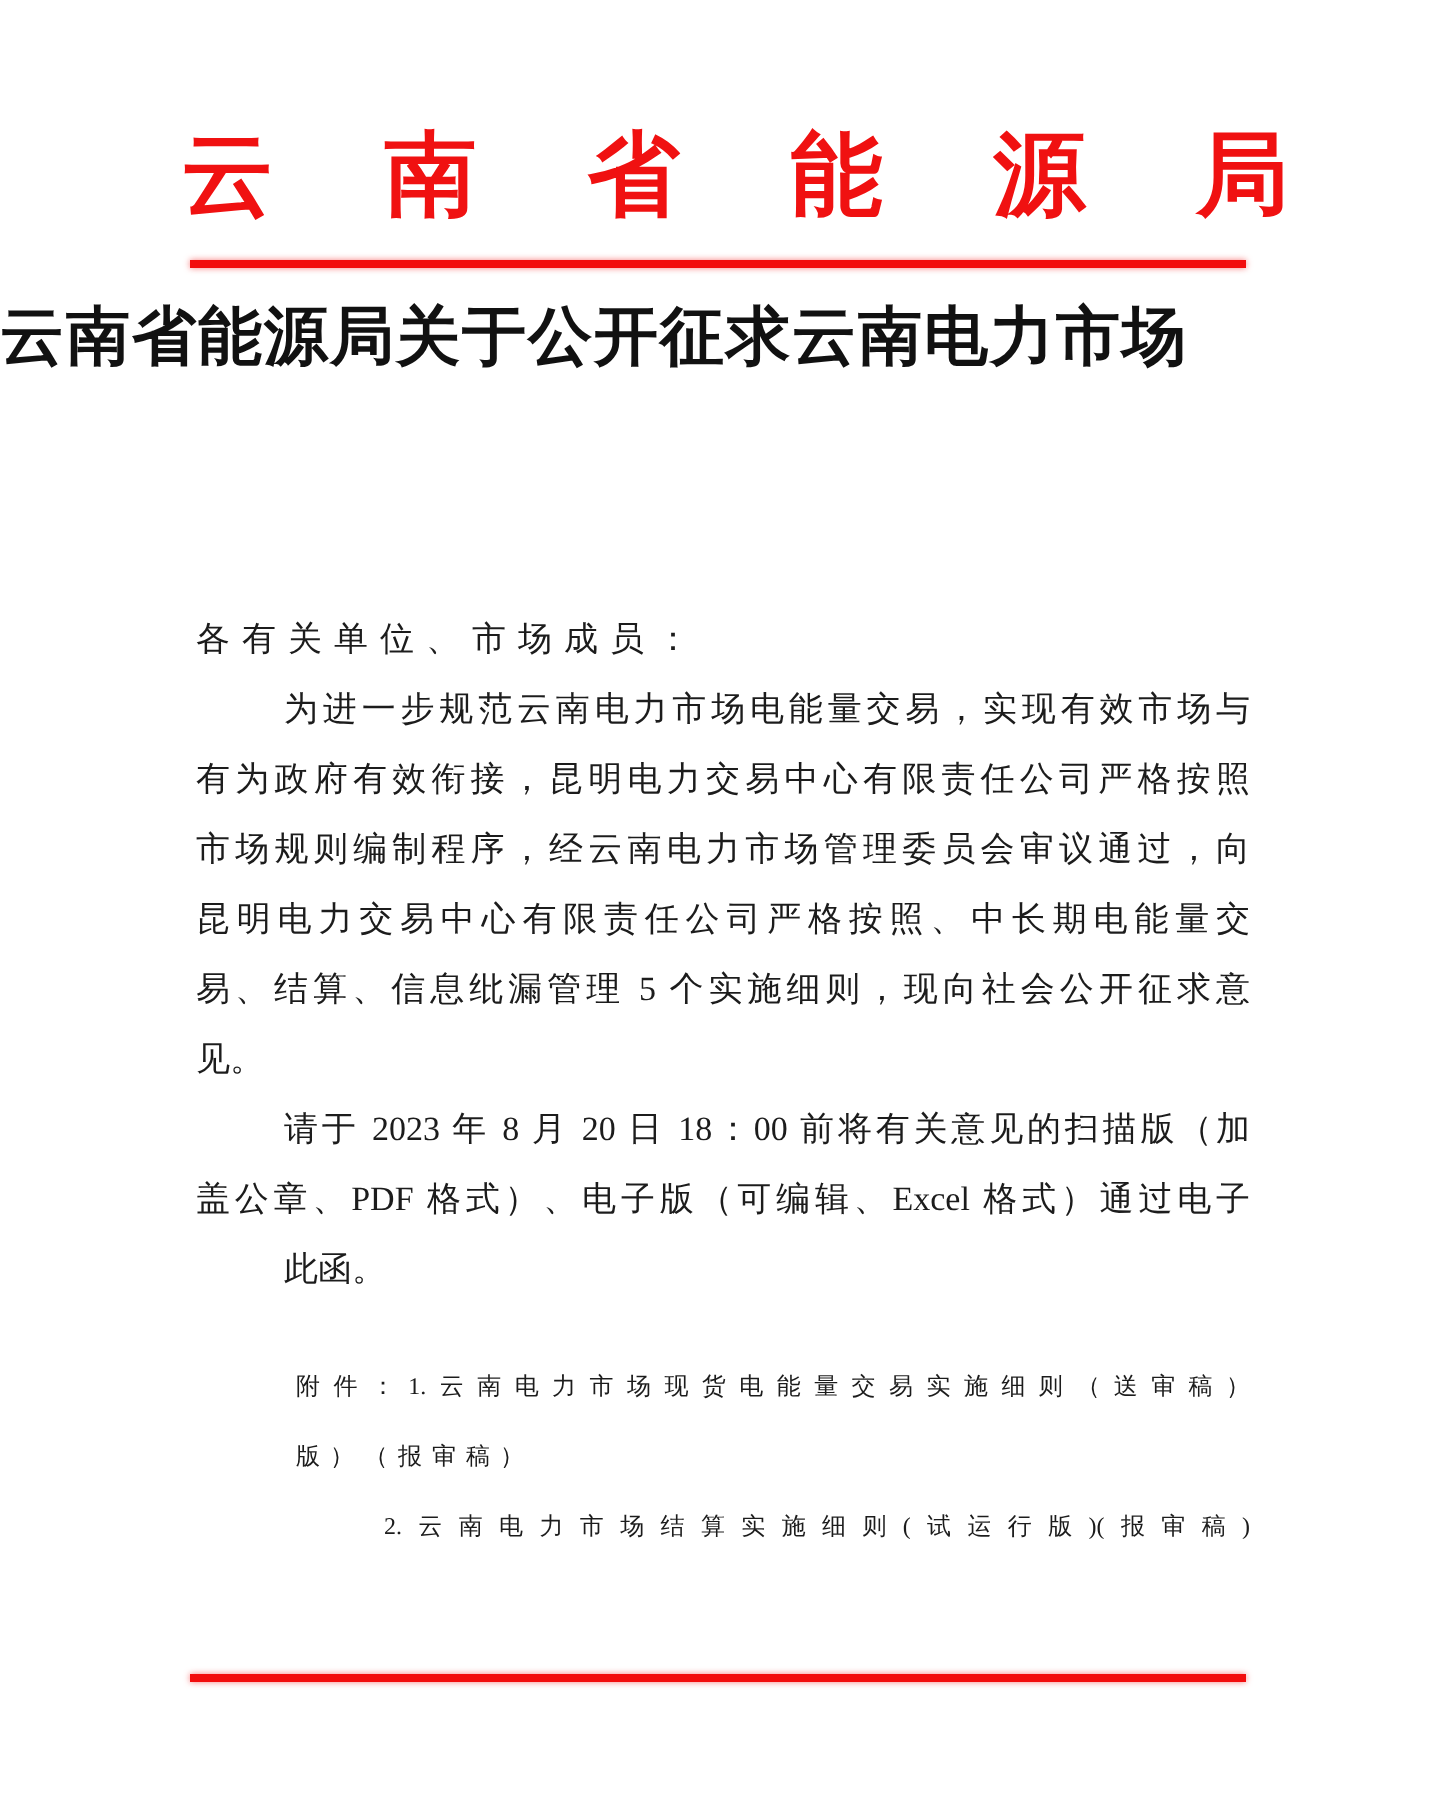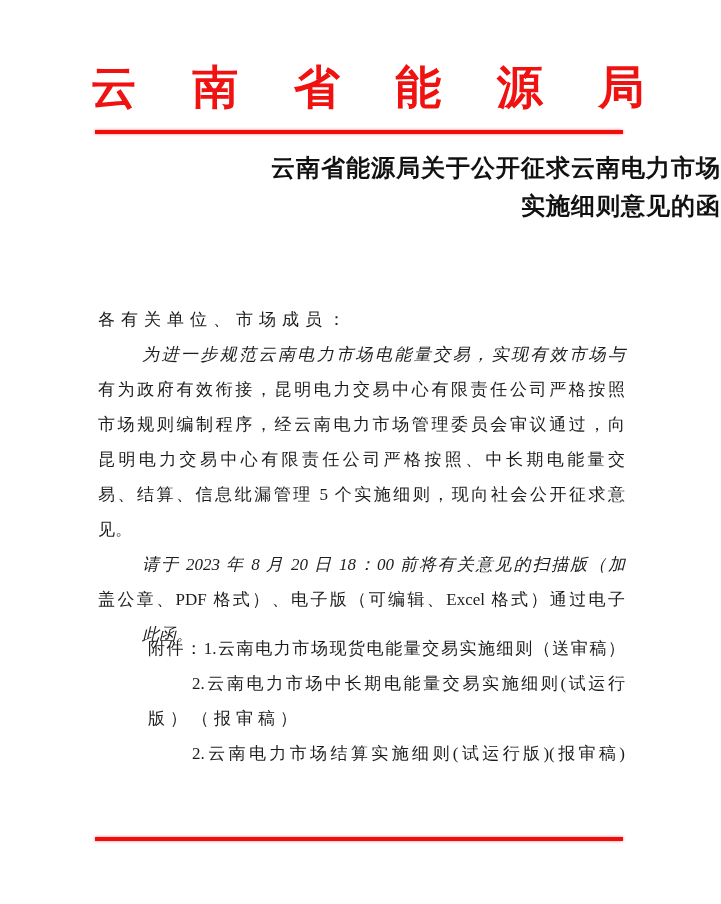--- a/index.html
+++ b/index.html
@@ -37,86 +37,82 @@
     box-shadow: 0 0 3px rgba(242, 13, 13, 0.55);
   }
   .rule.top { top: 130px; }
   .rule.bottom { top: 837px; }
   .doc-title {
     position: absolute;
     top: 149px;
     left: 0;
     right: 0;
     margin: 0;
-    text-align: right;
-    font-size: 24px;
+    text-align: left;
+    font-size: 32px;
     line-height: 38px;
     font-weight: bold;
     letter-spacing: 1px;
     color: #111111;
   }
   .doc-body {
     position: absolute;
     top: 262px;
     left: 98px;
     width: 527px;
     font-size: 17px;
     line-height: 35px;
     margin-top: 40px;
   }
   .line { height: 35px; white-space: nowrap; }
   .j { white-space: normal; text-align: justify; text-align-last: justify; }
-  .ind { text-indent: 44px; font-style: italic; }
+  .ind { text-indent: 44px; }
   .ls { letter-spacing: 6px; }
   .ls-sm { letter-spacing: 1.5px; }
   .attachments {
     position: absolute;
-    top: 631px;
+    top: 676px;
     left: 148px;
     width: 477px;
-    font-size: 17px;
+    font-size: 12px;
     line-height: 35px;
   }
   .att-cont { margin-left: 44px; }
   .att-wrap { letter-spacing: 5px; }
 </style>
 </head>
 <body>
 
 <div class="page">
 
   <h1 class="letterhead">云 南 省 能 源 局</h1>
 
   <div class="rule top"></div>
 
   <h2 class="doc-title">
     <div>云南省能源局关于公开征求云南电力市场</div>
-    <div>实施细则意见的函</div>
   </h2>
 
   <div class="doc-body">
     <div class="line ls">各有关单位、市场成员：</div>
     <div class="line j ind">为进一步规范云南电力市场电能量交易，实现有效市场与</div>
     <div class="line j">有为政府有效衔接，昆明电力交易中心有限责任公司严格按照</div>
     <div class="line j">市场规则编制程序，经云南电力市场管理委员会审议通过，向</div>
     <div class="line j">昆明电力交易中心有限责任公司严格按照、中长期电能量交</div>
     <div class="line j">易、结算、信息纰漏管理 5 个实施细则，现向社会公开征求意</div>
     <div class="line">见。</div>
     <div class="line j ind">请于 2023 年 8 月 20 日 18：00 前将有关意见的扫描版（加</div>
     <div class="line j">盖公章、PDF 格式）、电子版（可编辑、Excel 格式）通过电子</div>
     <div class="line ind">此函。</div>
   </div>
 
   <div class="attachments">
     <div class="line j">
       <span>附件：</span><span>1.云南电力市场现货电能量交易实施细则（送审稿）</span>
     </div>
-    <div class="line j att-cont">
-      <span>2.云南电力市场中长期电能量交易实施细则(试运行</span>
-    </div>
     <div class="line att-wrap">
       <span>版）（报审稿）</span>
     </div>
     <div class="line j att-cont">
       <span>2.云南电力市场结算实施细则(试运行版)(报审稿)</span>
     </div>
   </div>
 
   <div class="rule bottom"></div>
 

